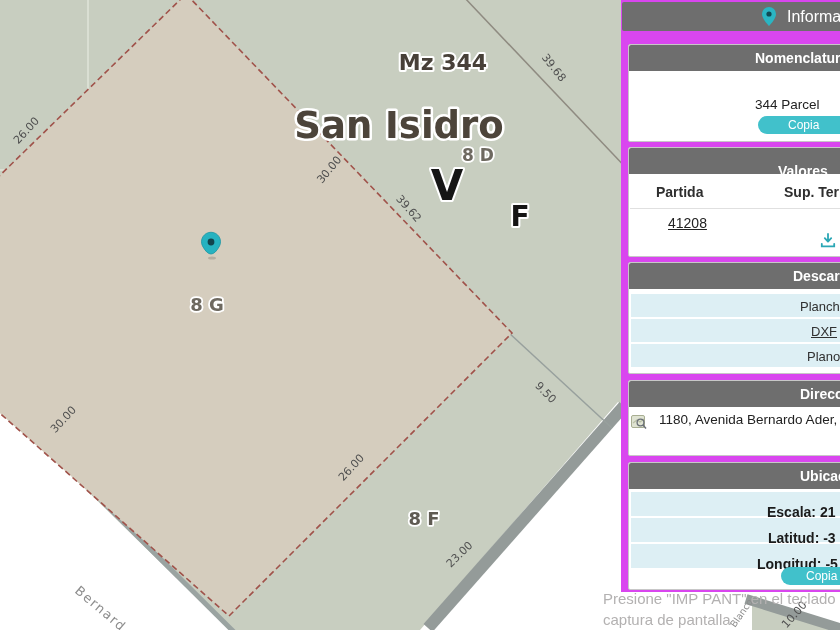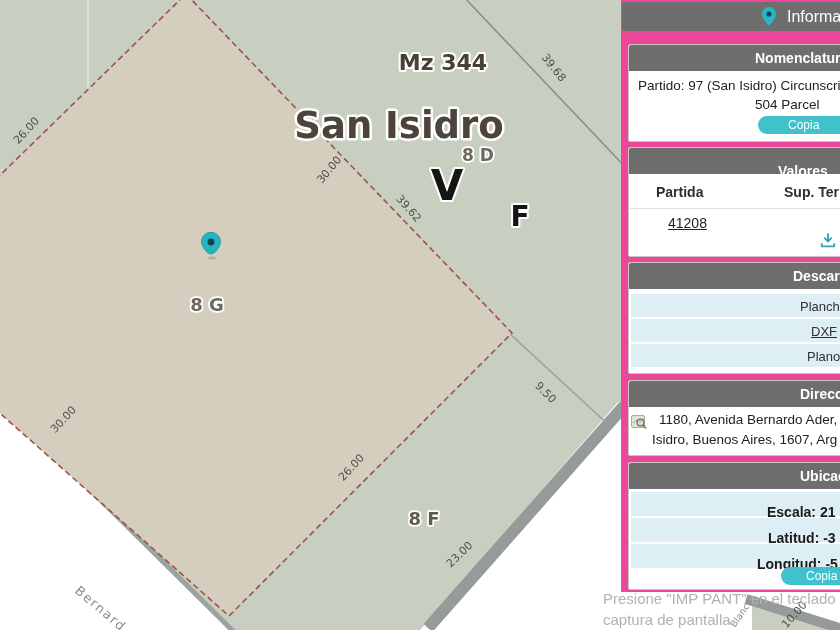--- a/index.html
+++ b/index.html
@@ -2,21 +2,21 @@
 <html><head>
 <meta charset="utf-8">
 <style>
   html,body{margin:0;padding:0;background:#ffffff;}
   #stage{position:relative;width:840px;height:630px;overflow:hidden;font-family:"Liberation Sans",sans-serif;background:#fff;}
   #map-wrap{position:absolute;left:0;top:0;width:840px;height:630px;}
   .ml{font-family:"DejaVu Sans",sans-serif;paint-order:stroke;stroke:#ffffff;stroke-linejoin:round;}
   .meas{font-family:"DejaVu Sans",sans-serif;fill:#4f4f4f;font-size:11px;text-anchor:middle;}
   .street{font-family:"DejaVu Sans",sans-serif;fill:#8d8d8d;}
   
-  #sidebar{position:absolute;left:621px;top:0;width:219px;height:592px;overflow:hidden;background:#ec4899;}
+  #sidebar{position:absolute;left:621px;top:0;width:219px;height:592px;overflow:hidden;background:#d946ef;}
   .abs{position:absolute;white-space:nowrap;}
   .card{position:absolute;left:7px;width:300px;background:#ffffff;border:1px solid #c7c7c7;border-radius:2px;box-sizing:border-box;}
   .card-header{position:absolute;left:8px;width:298px;height:26px;background:#6e6e6e;border-radius:2px 2px 0 0;}
   .hdr-txt{position:absolute;color:#ffffff;font-size:14px;font-weight:bold;}
   .body-txt{position:absolute;color:#222222;font-size:13.5px;white-space:nowrap;}
   .hrow{position:absolute;left:10px;width:296px;height:23px;background:#ddeff4;}
   .hrow-txt{position:absolute;color:#303030;font-size:13px;white-space:nowrap;}
   .ub-txt{position:absolute;color:#1b1b1b;font-size:14px;font-weight:bold;white-space:nowrap;margin-top:8px;}
   .btn-copy{position:absolute;height:18px;background:#41c1cb;border:none;border-radius:10px;color:#ffffff;font-size:12px;font-family:"Liberation Sans",sans-serif;text-align:left;cursor:pointer;white-space:nowrap;}
   .colhdr{position:absolute;color:#2e2e2e;font-size:14px;font-weight:bold;white-space:nowrap;margin-left:24px;}
@@ -83,22 +83,21 @@
     <div class="abs" style="left:1px;top:2px;width:300px;height:29px;background:#6e6e6e;border-radius:2px;"></div>
     <svg class="abs" style="left:141px;top:7px;" width="14" height="19" viewBox="0 0 14 19">
       <path d="M7 0a7 7 0 0 1 7 7c0 5-7 12-7 12S0 12 0 7a7 7 0 0 1 7-7z" fill="#2bb5c2"></path>
       <circle cx="7" cy="7" r="2.6" fill="#0e4a54"></circle>
     </svg>
     <div class="abs" style="left:166px;top:8px;color:#fff;font-size:16px;">Informa</div>
 
     <div class="card" style="top:44px;height:98px;"></div>
     <div class="card-header" style="top:45px;"></div>
     <div class="hdr-txt" style="left:134px;top:50px;">Nomenclatura</div>
-    <div class="body-txt" style="left:17px;top:78px;">Partido: 97 (San Isidro) Circunscri</div>
-    <div class="body-txt" style="left:134px;top:97px;">504 Parcel</div>
+    <div class="body-txt" style="left:134px;top:97px;">344 Parcel</div>
     <button class="btn-copy" style="left:137px;top:116px;width:160px;padding-left:30px;">Copia</button>
 
     <div class="card" style="top:147px;height:110px;"></div>
     <div class="card-header" style="top:148px;"></div>
     <div class="hdr-txt" style="left:157px;top:163px;">Valores Bá</div>
     <div class="colhdr" style="left:11px;top:184px;">Partida</div>
     <div class="colhdr" style="left:139px;top:184px;">Sup. Terreno</div>
     <div class="abs" style="left:9px;top:208px;width:297px;height:1px;background:#e0e0e0;"></div>
     <div class="body-txt" style="left:47px;top:215px;font-size:14px;text-decoration:underline;">41208</div>
     <svg class="abs" style="left:199px;top:233px;cursor:pointer;" width="16" height="16" viewBox="0 0 16 16">
@@ -119,21 +118,20 @@
     <div class="card" style="top:380px;height:76px;"></div>
     <div class="card-header" style="top:381px;"></div>
     <div class="hdr-txt" style="left:179px;top:386px;">Direcci</div>
     <svg class="abs" style="left:10px;top:414px;" width="16" height="16" viewBox="0 0 16 16">
       <rect x="0.5" y="1.5" width="13" height="12" rx="1.5" fill="#dfe3d2" stroke="#a8ae92" stroke-width="1"></rect>
       <path d="M2 9l4-3 3 2 4-3" stroke="#b9bfa6" stroke-width="1.2" fill="none"></path>
       <circle cx="9.5" cy="8.5" r="3.4" fill="none" stroke="#6b7077" stroke-width="1.3"></circle>
       <line x1="12" y1="11" x2="15" y2="14.5" stroke="#6b7077" stroke-width="1.5"></line>
     </svg>
     <div class="body-txt" style="left:38px;top:412px;">1180, Avenida Bernardo Ader,</div>
-    <div class="body-txt" style="left:31px;top:432px;">Isidro, Buenos Aires, 1607, Arg</div>
 
     <div class="card" style="top:462px;height:128px;"></div>
     <div class="card-header" style="top:463px;"></div>
     <div class="hdr-txt" style="left:179px;top:468px;">Ubicaci</div>
     <div class="hrow" style="top:492px;height:24px;"></div>
     <div class="ub-txt" style="left:146px;top:496px;">Escala: 21</div>
     <div class="hrow" style="top:518px;height:24px;"></div>
     <div class="ub-txt" style="left:147px;top:522px;">Latitud: -3</div>
     <div class="hrow" style="top:544px;height:24px;"></div>
     <div class="ub-txt" style="left:136px;top:548px;">Longitud: -5</div>

